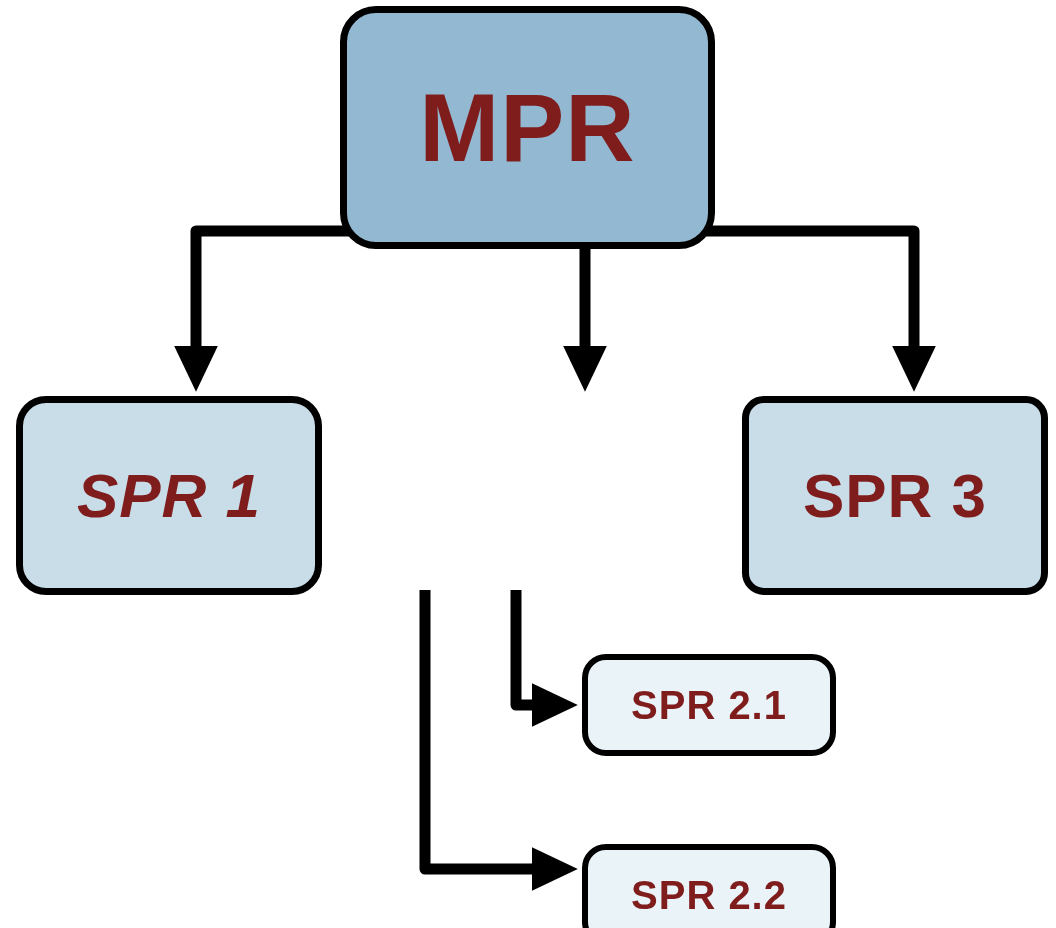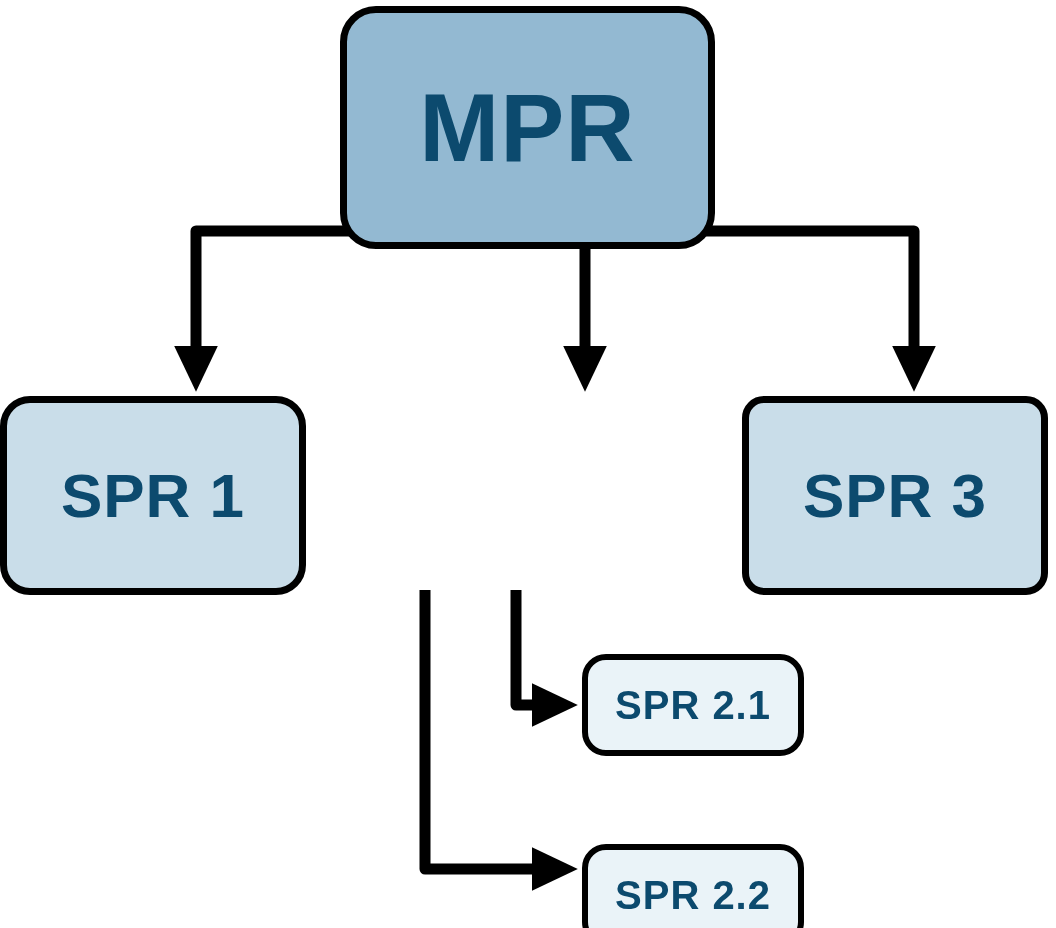--- a/index.html
+++ b/index.html
@@ -16,45 +16,45 @@
     overflow: hidden;
   }
   .node {
     position: absolute;
     box-sizing: border-box;
     border: 7px solid #000000;
     display: flex;
     align-items: center;
     justify-content: center;
     font-weight: 700;
-    color: #0c4a6e;
+    color: #7f1d1d;
     text-align: right;
     line-height: 1;
     letter-spacing: 1px;
   }
   .node-root {
     left: 340px; top: 6px;
     width: 375px; height: 243px;
     background: #93b9d2;
     border-radius: 36px;
     font-size: 96px;
   }
   .node-child {
     width: 306px; height: 199px;
     background: #c9dde9;
     border-radius: 30px;
     font-size: 62px;
     top: 396px;
   }
-  .node-child1 { left: 0; }
+  .node-child1 { left: 16px; font-style: italic; }
   .node-child2 { left: 378px; }
   .node-child3 { left: 742px; border-radius: 22px; }
   .node-sub {
     left: 582px;
-    width: 222px; height: 102px;
+    width: 254px; height: 102px;
     background: #eaf3f8;
     border-radius: 24px;
     border-width: 6px;
     font-size: 40px;
   }
   .node-sub1 { top: 654px; }
   .node-sub2 { top: 818px; margin-top: 26px; }
   .edges-layer {
     position: absolute;
     left: 0; top: 0;

